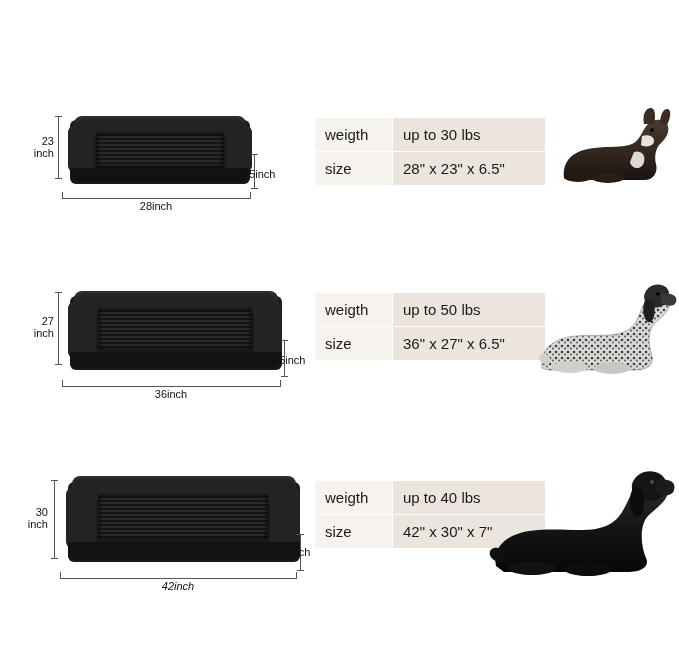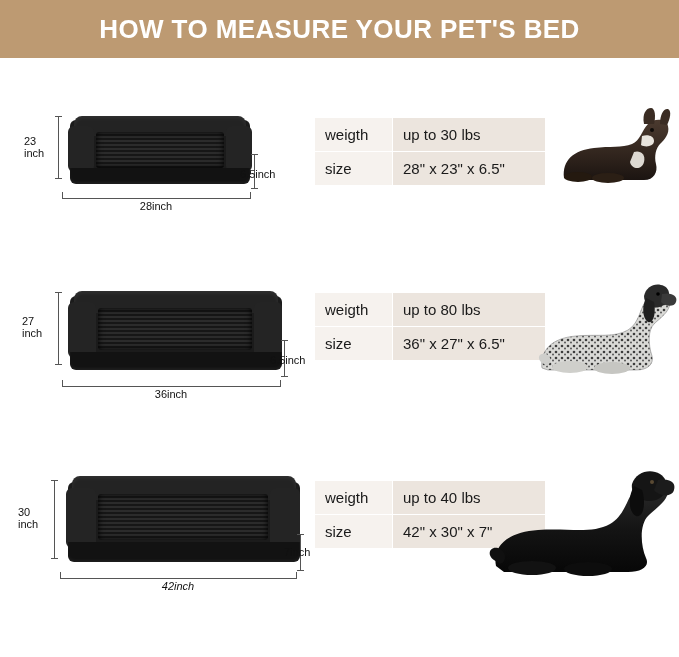--- a/index.html
+++ b/index.html
@@ -103,21 +103,21 @@
   .tick.h { height: 1px; width: 7px; }
 
   .dlabel {
     position: absolute;
     font-size: 11px;
     color: #111;
     font-family: "Liberation Sans", sans-serif;
     white-space: nowrap;
   }
   .dlabel.center { text-align: center; }
-  .dlabel.two-line { line-height: 12px; }
+  .dlabel.two-line { line-height: 12px; text-align: right; }
 
   
   .spec-table {
     position: absolute;
     width: 232px;
     border-collapse: collapse;
     background: #bef264;
   }
   .spec-table td {
     border: 1px solid #ffffff;
@@ -153,23 +153,20 @@
     color: #1a1a1a;
     letter-spacing: 0.1px;
     font-family: "Liberation Sans", sans-serif;
   }
 </style>
 </head>
 <body>
 
 <div class="page">
 
-  <div class="header">
-    <div class="header-title">HOW TO MEASURE YOUR PET'S BED</div>
-  </div>
 
   <div class="row" id="row-0">
 
     <div class="bed-block">
 
       <div class="bed-wrap" style="left:42px; top:18px; width:200px; height:80px;">
         <div class="bed" style="left:10px; top:10px; width:180px; height:62px;"></div>
         <div class="bed-bolster" style="left:14px; top:6px; width:172px; height:20px;"></div>
         <div class="bed-arm" style="left:8px; top:16px; width:26px; height:46px;"></div>
         <div class="bed-arm" style="left:166px; top:16px; width:26px; height:46px;"></div>
@@ -263,21 +260,21 @@
       <div class="dline v" style="left:266px; top:70px; height:36px;"></div>
       <div class="tick h" style="left:263px; top:70px;"></div>
       <div class="tick h" style="left:263px; top:106px;"></div>
       <div class="dlabel" style="left:252px; top:84px;">6.5inch</div>
     </div>
 
     <table class="spec-table" style="left:314px; top:22px;">
       <tbody>
           <tr>
         <td class="key">weigth</td>
-        <td class="val">up to 80 lbs</td>
+        <td class="val">up to 50 lbs</td>
       </tr>
       <tr>
         <td class="key">size</td>
         <td class="val">36" x 27" x 6.5"</td>
       </tr>
     </tbody>
       </table>
 
     <div class="dog" style="left:536px; top:2px; width:142px; height:110px;">
       <svg width="142" height="110" viewBox="0 0 142 110">

